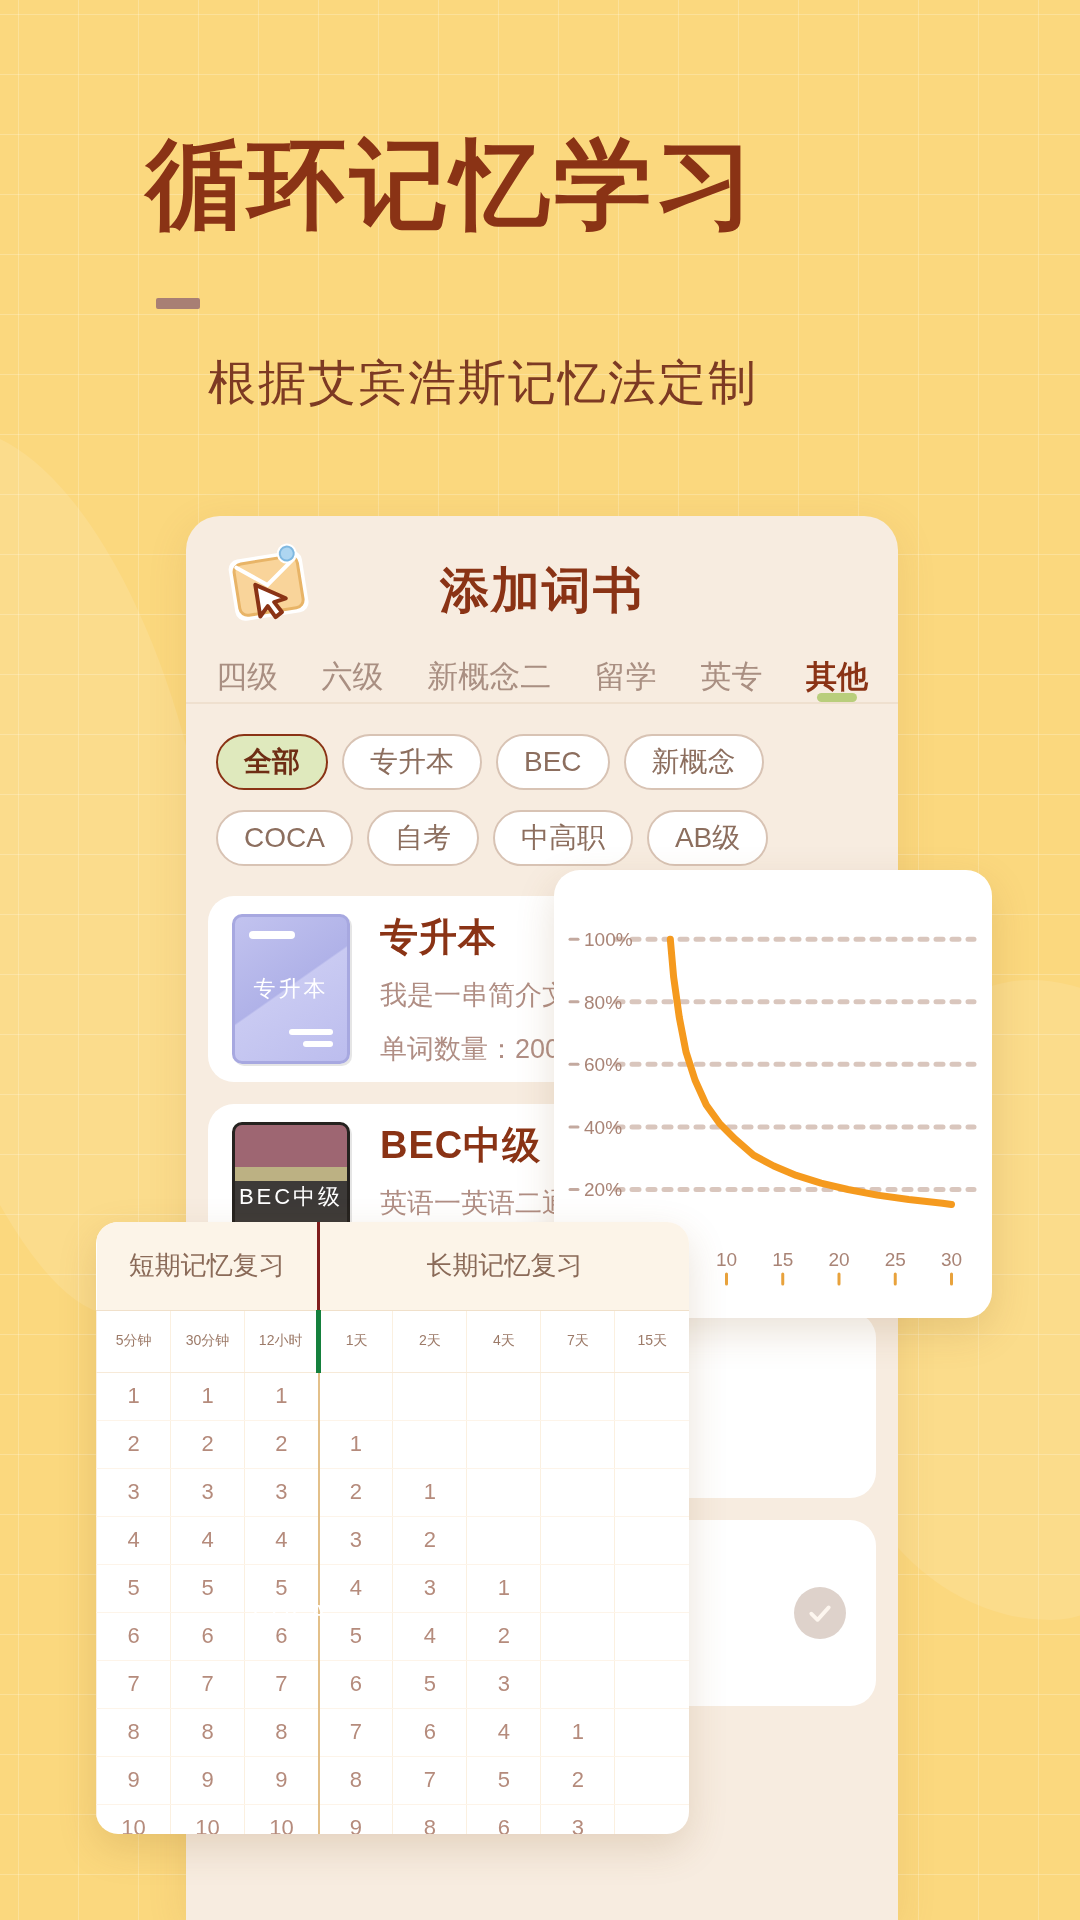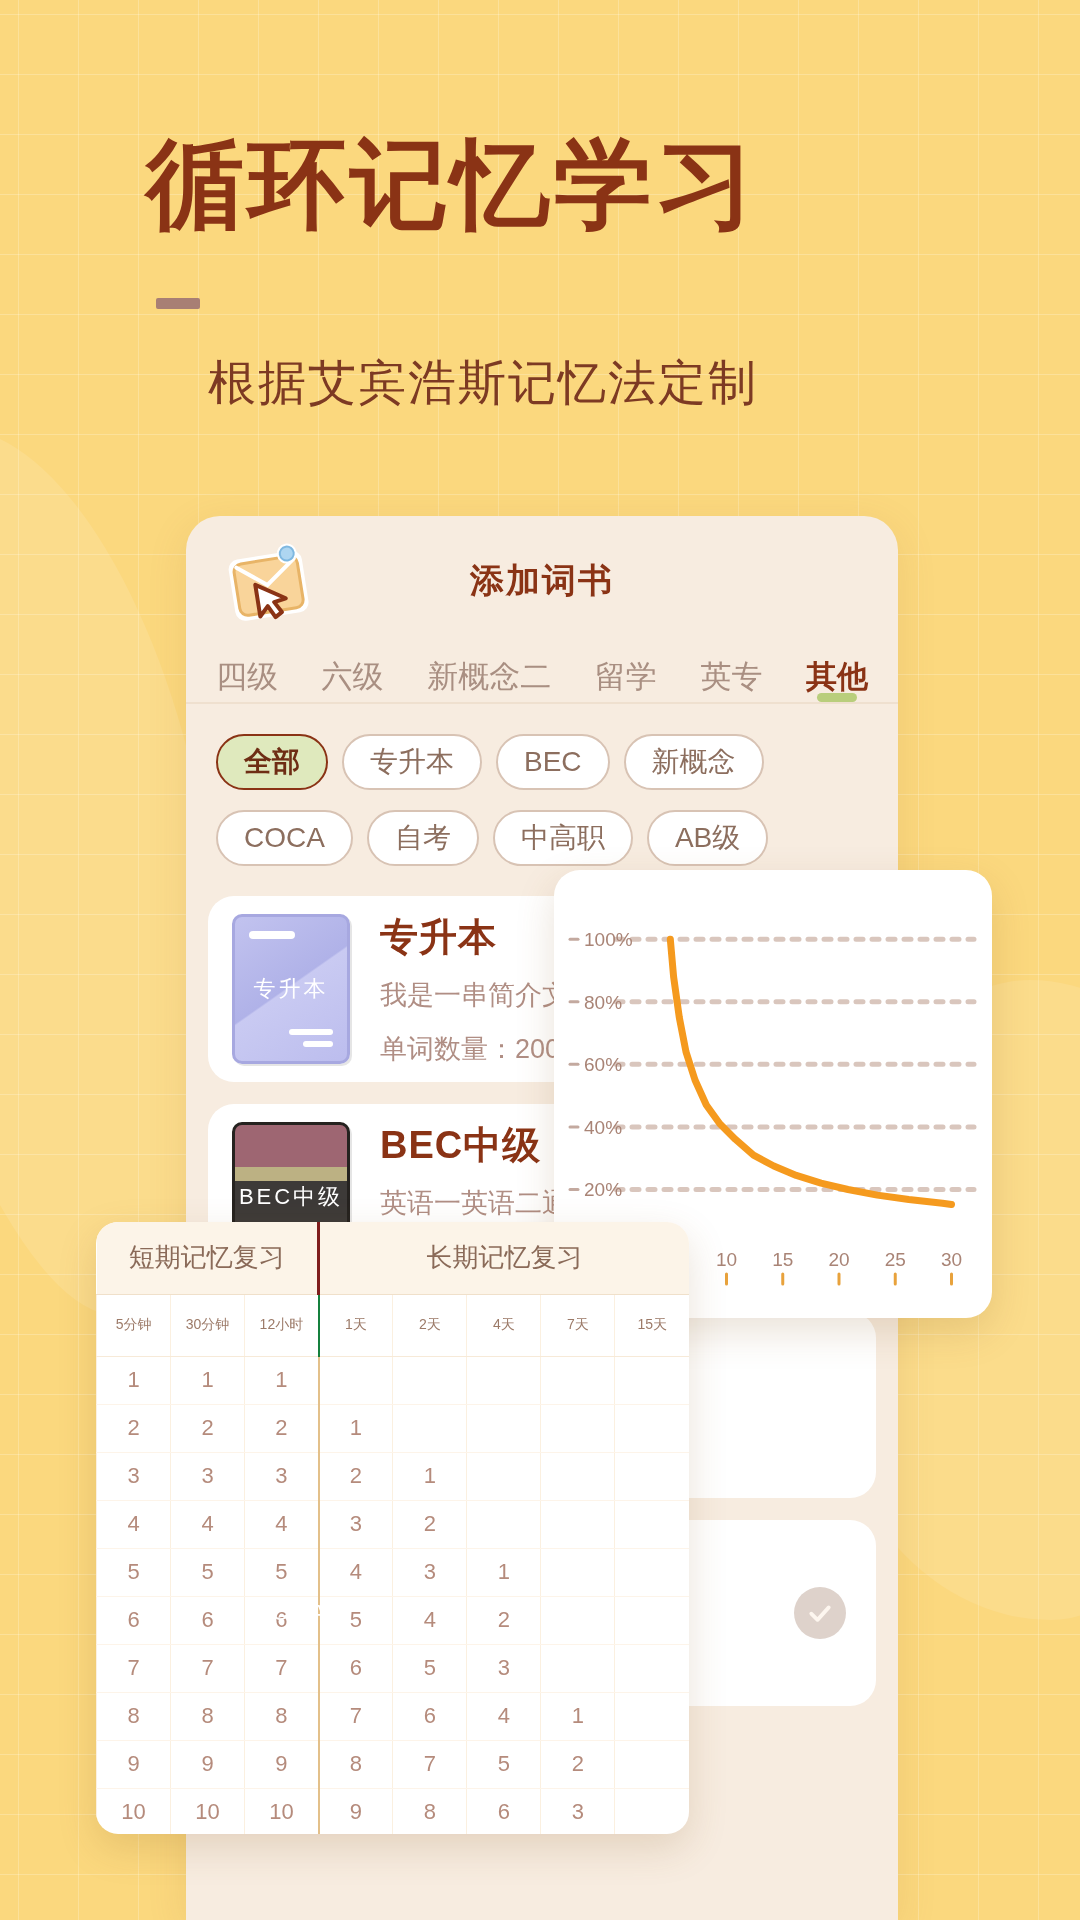--- a/index.html
+++ b/index.html
@@ -75,21 +75,21 @@
     overflow: hidden;
   }
   .panel-header {
     position: relative;
     height: 110px;
   }
   .panel-title {
     position: absolute;
     left: 0; right: 0; top: 42px;
     text-align: center;
-    font-size: 34px;
+    font-size: 49px;
     font-weight: 700;
     color: #8a3315;
     letter-spacing: 2px;
   }
   
   #add-book-icon {
     position: absolute;
     left: 32px; top: 20px;
     width: 112px; height: 100px;
   }
@@ -247,33 +247,33 @@
     border-radius: 22px;
     box-shadow: 0 14px 38px rgba(140,95,40,0.18);
     overflow: hidden;
   }
   #review-table { width: 100%; border-collapse: collapse; table-layout: fixed; }
   #review-table th.group {
     background: #fcf4e8;
     color: #8a6a58;
     font-size: 26px;
     font-weight: 400;
-    height: 72px;
+    height: 88px;
     border-bottom: 1px solid #f0e0ca;
   }
   #review-table th.group.lg { border-left: 3px solid #7f1d1d; }
   #review-table th.col {
     font-size: 14px;
     font-weight: 400;
     color: #9c7a68;
     height: 62px;
     border-bottom: 1px solid #f7ead8;
     border-left: 1px solid #fbf0e0;
   }
-  #review-table th.col.sep { border-left: 2px solid #15803d; }
+  #review-table th.col.sep { border-left: 5px solid #15803d; }
   #review-table td {
     text-align: center;
     font-size: 22px;
     color: #b58b7c;
     height: 48px;
     border-bottom: 1px solid #fdf4e9;
     border-left: 1px solid #fbf0e0;
   }
   #review-table td.sep { border-left: 2px solid #e3c08a; }
   #review-table tr:last-child td { border-bottom: none; }

